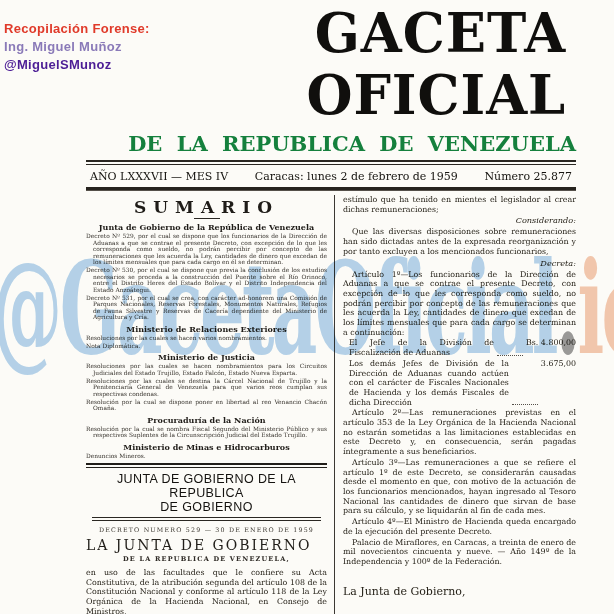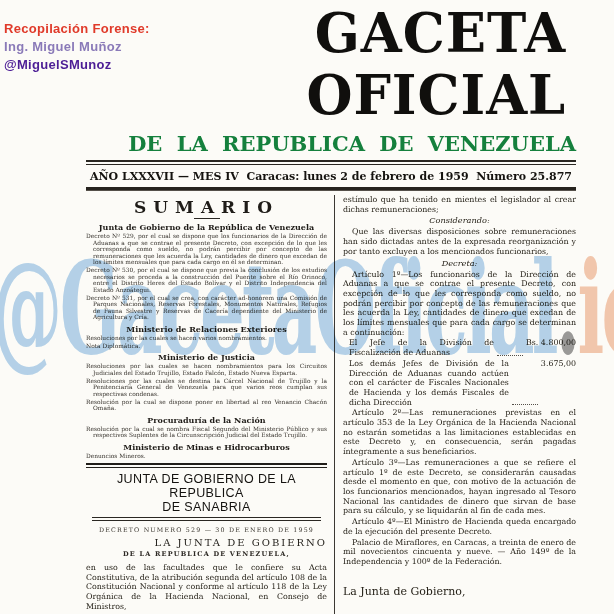--- a/index.html
+++ b/index.html
@@ -7,47 +7,47 @@
   .page{position:relative; width:614px; height:614px; background:#fcfbf7; overflow:hidden; color:#1f1c18;}
 
   
   .overlay{position:absolute; left:4px; top:20px; z-index:30; font-family:"Liberation Sans", sans-serif; font-weight:bold; font-size:13px; line-height:18px; letter-spacing:.3px;}
 
   
   .masthead{position:relative; margin:0 38px 0 86px; text-align:right; z-index:2;}
   .mast-title{margin:2px 0 0 0; font-size:55px; line-height:62px; font-weight:900; letter-spacing:1px; word-spacing:26px; color:#100f0d; transform:scaleX(.96); transform-origin:center;}
   .mast-sub{margin:6px 0 4px 0; font-size:21px; line-height:24px; font-weight:bold; word-spacing:7px; color:#15803d;}
   .rule-double{height:2px; border-top:2px solid #2a2722; border-bottom:1px solid #2a2722;}
-  .dateline{display:flex; justify-content:space-between; align-items:center; font-weight:bold; font-size:11px; padding:5px 4px 4px 4px; color:#15130f;}
+  .dateline{display:flex; justify-content:space-between; align-items:center; font-weight:normal; font-size:11px; padding:5px 4px 4px 4px; color:#15130f;}
   .rule-heavy{height:3px; background:#26231e; border-bottom:1px solid #55504a;}
 
   
   .columns{position:relative; display:flex; margin:4px 38px 0 86px; z-index:2;}
   .col-left{width:248px; padding-right:7px; box-sizing:border-box;}
   .divider{width:1px; background:#3b3833; margin-bottom:4px;}
   .col-right{flex:1; padding-left:8px; box-sizing:border-box;}
 
   
   .sumario-title{text-align:center; font-size:17px; font-weight:bold; letter-spacing:7px; margin:2px 0 1px 0;}
   .short-rule{width:26px; border-top:1px solid #2a2722; margin:0 auto 3px auto;}
   .sum-head{text-align:center; font-weight:bold; font-size:8px; margin:3px 0 1px 0;}
   .sum-p{font-size:5.9px; line-height:6.5px; text-align:justify; color:#36322c; padding-left:7px; text-indent:-7px; margin:0 0 1.5px 0;}
 
   
   .break-rule{height:2px; border-top:2px solid #211e1a; border-bottom:1px solid #211e1a; margin:4px 0 4px 0;}
   .junta-head{font-family:"Liberation Sans", sans-serif; text-align:center; font-weight:normal; font-size:12.5px; line-height:14px; letter-spacing:.4px; margin:1px 0 3px 0; color:#14120f;}
   .thin-double{height:2px; border-top:1px solid #2a2722; border-bottom:1px solid #2a2722; margin:0 6px 5px 6px;}
   .decree-no{text-align:center; font-size:6.3px; letter-spacing:1.2px; color:#3a362f; margin-bottom:4px;}
-  .org-1{text-align:right; font-size:10px; letter-spacing:2px; margin-bottom:2px; color:#211e19;}
+  .org-1{text-align:left; font-size:14px; letter-spacing:2px; margin-bottom:2px; color:#211e19;}
   .org-2{text-align:center; font-size:6.5px; letter-spacing:1.2px; font-weight:bold; margin-bottom:5px; color:#2c2823;}
 
   
   .body-p{font-size:7.9px; line-height:9.7px; text-align:justify; margin:0 0 1px 0; color:#262219;}
   .indent{text-indent:9px;}
-  .hang-label{text-align:center; font-style:italic; font-size:8.2px; line-height:11px; margin:1px 0; color:#262219;}
+  .hang-label{text-align:right; font-style:italic; font-size:8.2px; line-height:11px; margin:1px 0; color:#262219;}
 
   
   .tariff{display:flex; font-size:7.9px; line-height:9.7px; margin:1px 0; color:#262219;}
   .t-text{flex:1; text-align:justify; padding-left:6px;}
   .t-dots{flex:0 0 26px; border-bottom:1px dotted #555049; margin:0 3px 2px 3px;}
   .t-amt{white-space:nowrap; font-size:7.9px;}
 
   
   .sig{width:max-content; text-align:center; font-size:8px; line-height:9.5px; letter-spacing:.4px; margin-top:4px; color:#23201a;}
   .sig .role{font-size:7.6px; letter-spacing:.2px;}
@@ -106,21 +106,21 @@
       <div class="sum-head">Procuraduría de la Nación</div>
       <p class="sum-p">Resolución por la cual se nombra Fiscal Segundo del Ministerio Público y sus respectivos Suplentes de la Circunscripción Judicial del Estado Trujillo.</p>
 
       <div class="sum-head">Ministerio de Minas e Hidrocarburos</div>
       <p class="sum-p">Denuncios Mineros.</p>
 
       <div class="break-rule"></div>
 
       <div class="junta-head">
         <div>JUNTA DE GOBIERNO DE LA REPUBLICA</div>
-        <div>DE SANABRIA</div>
+        <div>DE GOBIERNO</div>
       </div>
       <div class="thin-double"></div>
 
       <div class="decree-no">DECRETO NUMERO 529 — 30 DE ENERO DE 1959</div>
       <div class="org-1">LA JUNTA DE GOBIERNO</div>
       <div class="org-2">DE LA REPUBLICA DE VENEZUELA,</div>
 
       <p class="body-p">en uso de las facultades que le confiere su Acta Constitutiva, de la atribución segunda del artículo 108 de la Constitución Nacional y conforme al artículo 118 de la Ley Orgánica de la Hacienda Nacional, en Consejo de Ministros,</p>
       <div class="hang-label">Considerando:</div>
 

